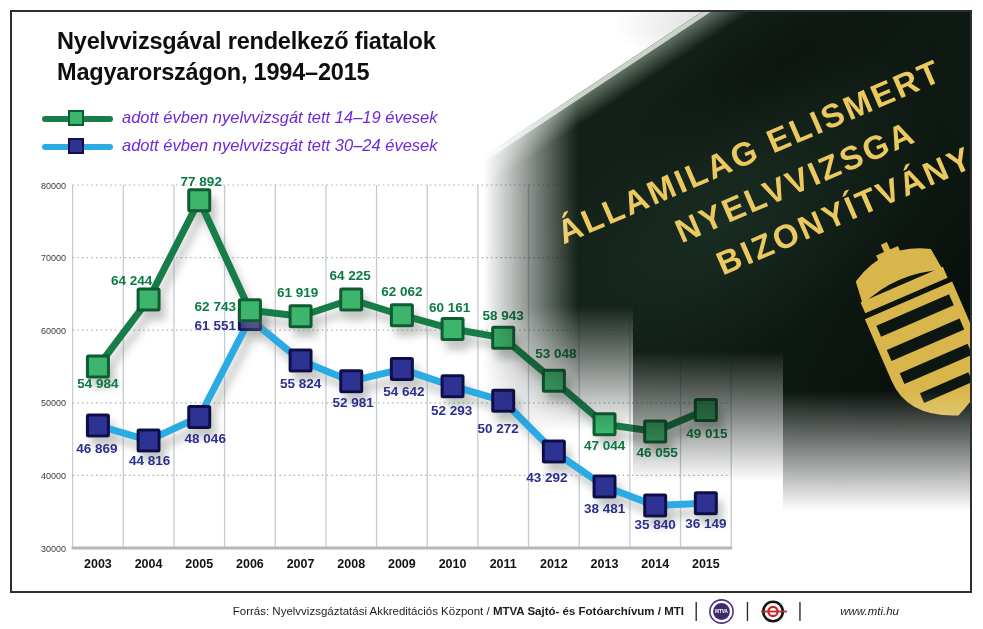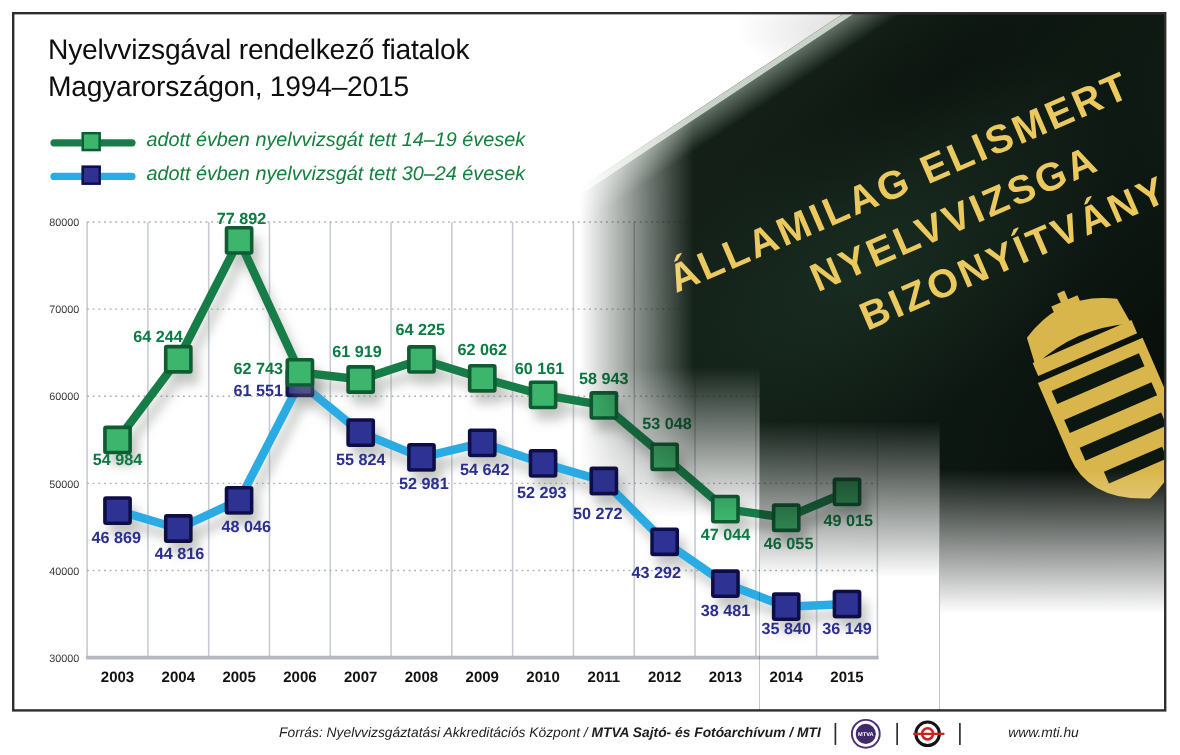--- a/index.html
+++ b/index.html
@@ -1,28 +1,28 @@
 <!DOCTYPE html>
 <html lang="hu"><head>
 <meta charset="utf-8">
 <style>
   html,body{margin:0;padding:0;background:#fff;}
   body{font-family:"Liberation Sans","DejaVu Sans",sans-serif;}
   .canvas{position:relative;width:983px;height:629px;background:#fff;overflow:hidden;}
   .frame{position:absolute;left:10px;top:10px;width:958px;height:579px;border:2px solid #2e2e2e;background:transparent;z-index:40;pointer-events:none;}
-  .title{position:absolute;left:40px;top:26px;z-index:30;font-weight:normal;font-size:23.5px;line-height:31px;color:#0e0e0e;letter-spacing:-0.2px;}
+  .title{position:absolute;left:57px;top:26px;z-index:30;font-weight:bold;font-size:23.5px;line-height:31px;color:#0e0e0e;letter-spacing:-0.2px;}
   .legend{position:absolute;left:42px;top:107px;z-index:30;}
   .legend-row{position:relative;height:24px;margin-bottom:4px;}
   .lline{position:absolute;left:0;top:9px;width:71px;height:6px;border-radius:3px;}
   .lsq{position:absolute;left:26px;top:3px;width:16px;height:16px;border:2.5px solid;box-sizing:border-box;}
-  .ltext{position:absolute;left:80px;top:1px;font-style:italic;font-size:16.5px;color:#15803d;white-space:nowrap;}
+  .ltext{position:absolute;left:80px;top:1px;font-style:italic;font-size:16.5px;color:#6d28d9;white-space:nowrap;}
   #chart{position:absolute;left:0;top:0;z-index:10;}
   #photo{position:absolute;left:483px;top:11px;z-index:20;}
   .footer{position:absolute;left:0;top:593px;width:899px;height:36px;display:flex;align-items:center;justify-content:flex-end;gap:10px;z-index:30;}
-  .src{font-style:italic;font-size:11.5px;color:#1c1c1c;white-space:nowrap;}
+  .src{font-size:11.5px;color:#1c1c1c;white-space:nowrap;}
   .src b{font-weight:bold;}
   .sep{color:#2a2a2a;font-size:17px;font-weight:400;transform:scaleY(1.15);}
   .url{font-style:italic;font-size:11.5px;color:#1c1c1c;margin-left:28px;}
 </style>
 </head>
 <body>
 
 <div class="canvas">
 
   <svg id="chart" width="983" height="629" viewBox="0 0 983 629">

